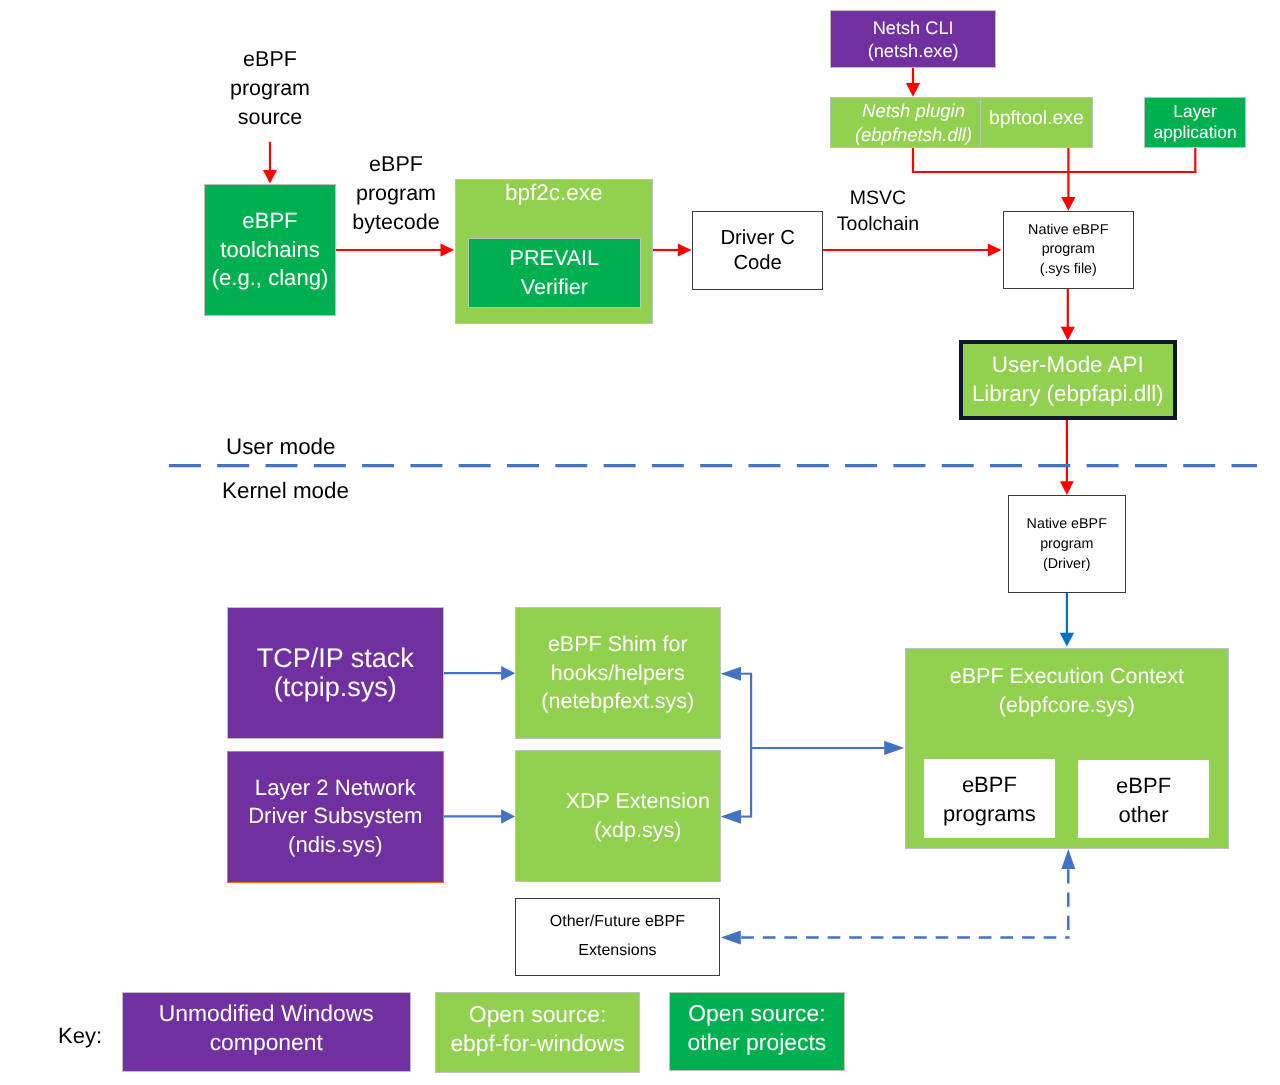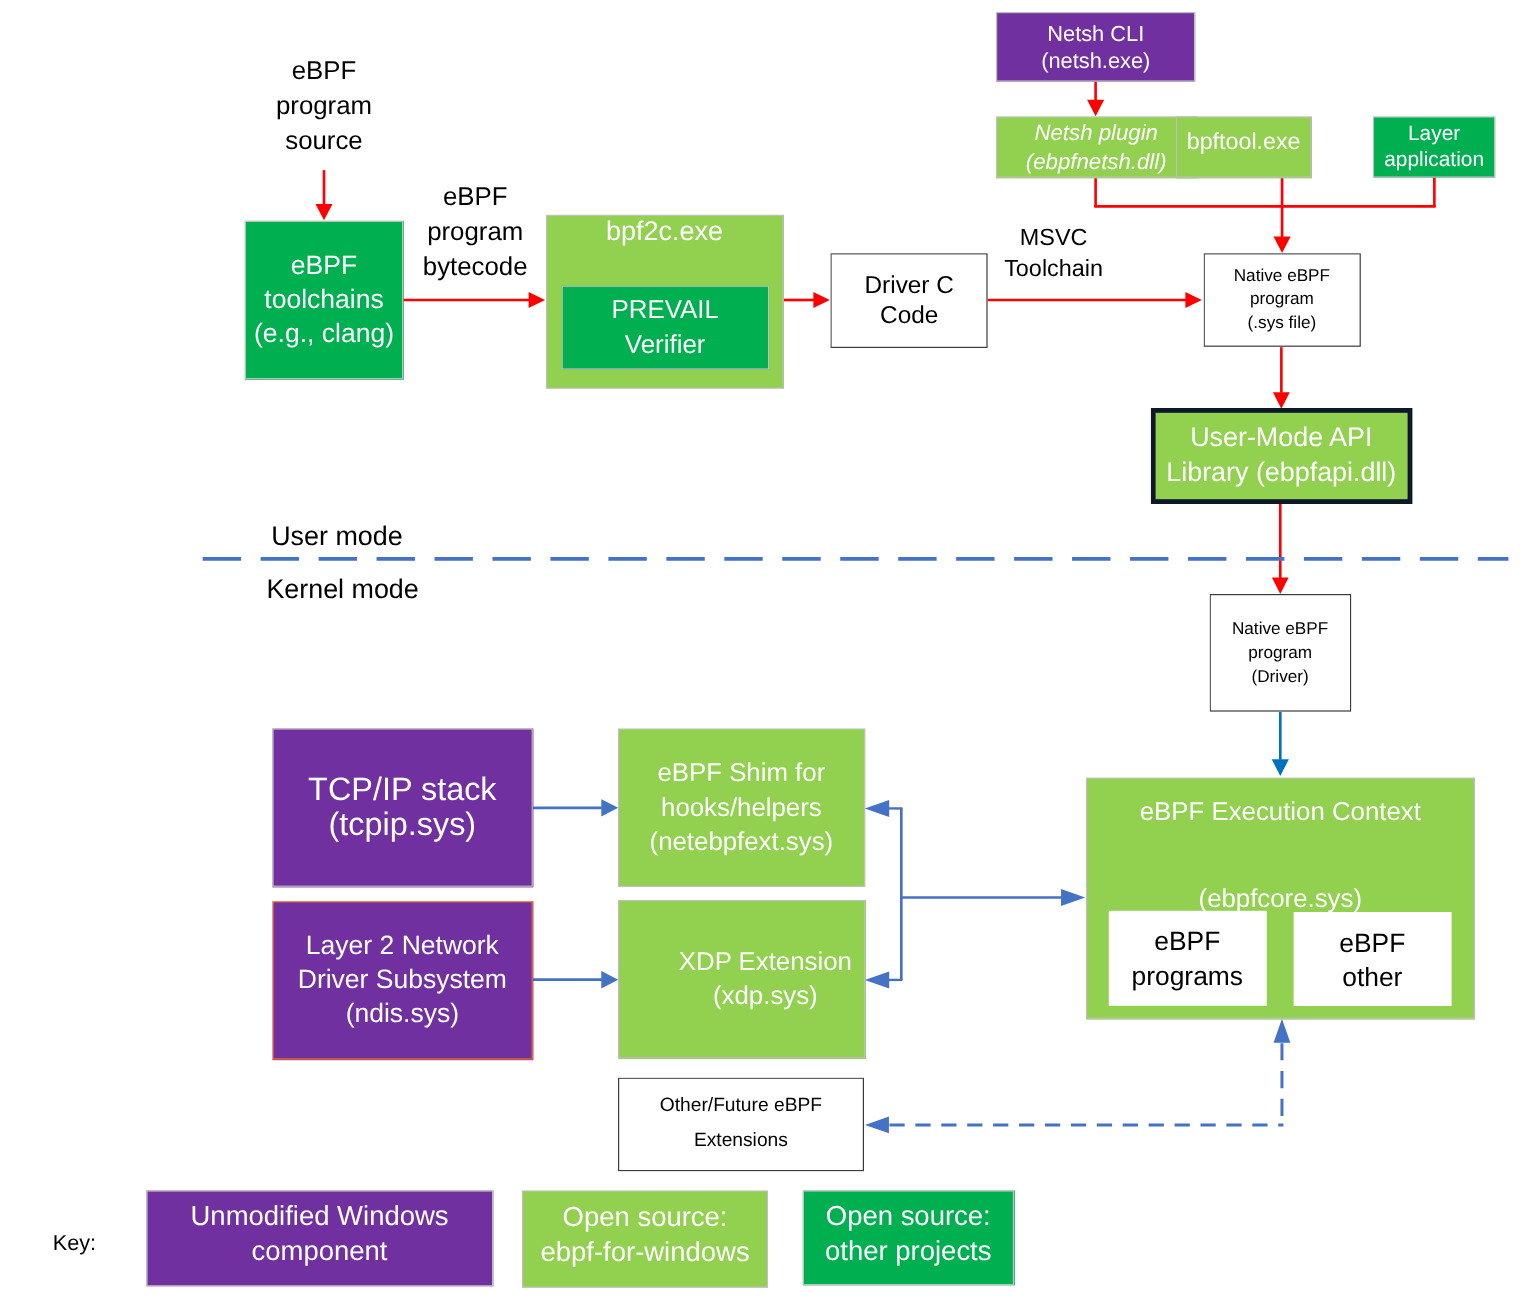--- a/index.html
+++ b/index.html
@@ -150,33 +150,33 @@
     <span class="ln">(netebpfext.sys)</span>
   </div>
   <div class="box" style="left:515.2px;top:750.1px;width:205.6px;height:132px;font-size:21.5px;line-height:28.8px;background:#92D050;color:#FFFFFF;border:1px solid #BFBFBF;padding-left:40px;">
     <span class="ln">XDP Extension</span>
     <span class="ln">(xdp.sys)</span>
   </div>
   <div class="box" style="left:515.1px;top:898.1px;width:204.8px;height:78px;font-size:16px;line-height:28.8px;background:#FFFFFF;color:#000000;border:1.2px solid #3B3B3B;">
     <span class="ln">Other/Future eBPF</span>
     <span class="ln">Extensions</span>
   </div>
-  <div class="box" style="left:904.6px;top:647.7px;width:323.8px;height:200.6px;font-size:21.5px;line-height:28.8px;background:#92D050;color:#FFFFFF;border:1px solid #BFBFBF;justify-content:flex-start;padding-top:0;gap:44px;">
+  <div class="box" style="left:904.6px;top:647.7px;width:323.8px;height:200.6px;font-size:21.5px;line-height:28.8px;background:#92D050;color:#FFFFFF;border:1px solid #BFBFBF;justify-content:flex-start;padding-top:0;">
     <span class="ln" style="margin-top:13px;">eBPF Execution Context</span>
     <span class="ln">(ebpfcore.sys)</span>
   </div>
   <div class="box" style="left:923.6px;top:759.4px;width:130.8px;height:78.5px;font-size:22px;line-height:28.8px;background:#FFFFFF;color:#000000;padding-top:3px;">
     <span class="ln">eBPF</span>
     <span class="ln">programs</span>
   </div>
   <div class="box" style="left:1078.2px;top:759.9px;width:131.2px;height:78.3px;font-size:22px;line-height:28.8px;background:#FFFFFF;color:#000000;padding-top:3px;">
     <span class="ln">eBPF</span>
     <span class="ln">other</span>
   </div>
-  <div class="lbl" style="left:21.9px;top:1021.8px;width:80px;text-align:center;font-size:18px;line-height:28.8px;">Key:</div>
+  <div class="lbl" style="left:21.9px;top:1021.8px;width:80px;text-align:right;font-size:22px;line-height:28.8px;">Key:</div>
   <div class="box" style="left:122.3px;top:992.3px;width:288.6px;height:79.5px;font-size:22.9px;line-height:28.8px;background:#7030A0;color:#FFFFFF;border:1px solid #BFBFBF;padding-bottom:7px;">
     <span class="ln">Unmodified Windows</span>
     <span class="ln">component</span>
   </div>
   <div class="box" style="left:435.2px;top:992.2px;width:205.1px;height:81.2px;font-size:22.9px;line-height:28.8px;background:#92D050;color:#FFFFFF;border:1px solid #BFBFBF;padding-bottom:7px;">
     <span class="ln">Open source:</span>
     <span class="ln">ebpf-for-windows</span>
   </div>
   <div class="box" style="left:668.6px;top:992.0px;width:175.8px;height:78.6px;font-size:22.9px;line-height:28.8px;background:#00B050;color:#FFFFFF;border:1px solid #BFBFBF;padding-bottom:7px;">
     <span class="ln">Open source:</span>

